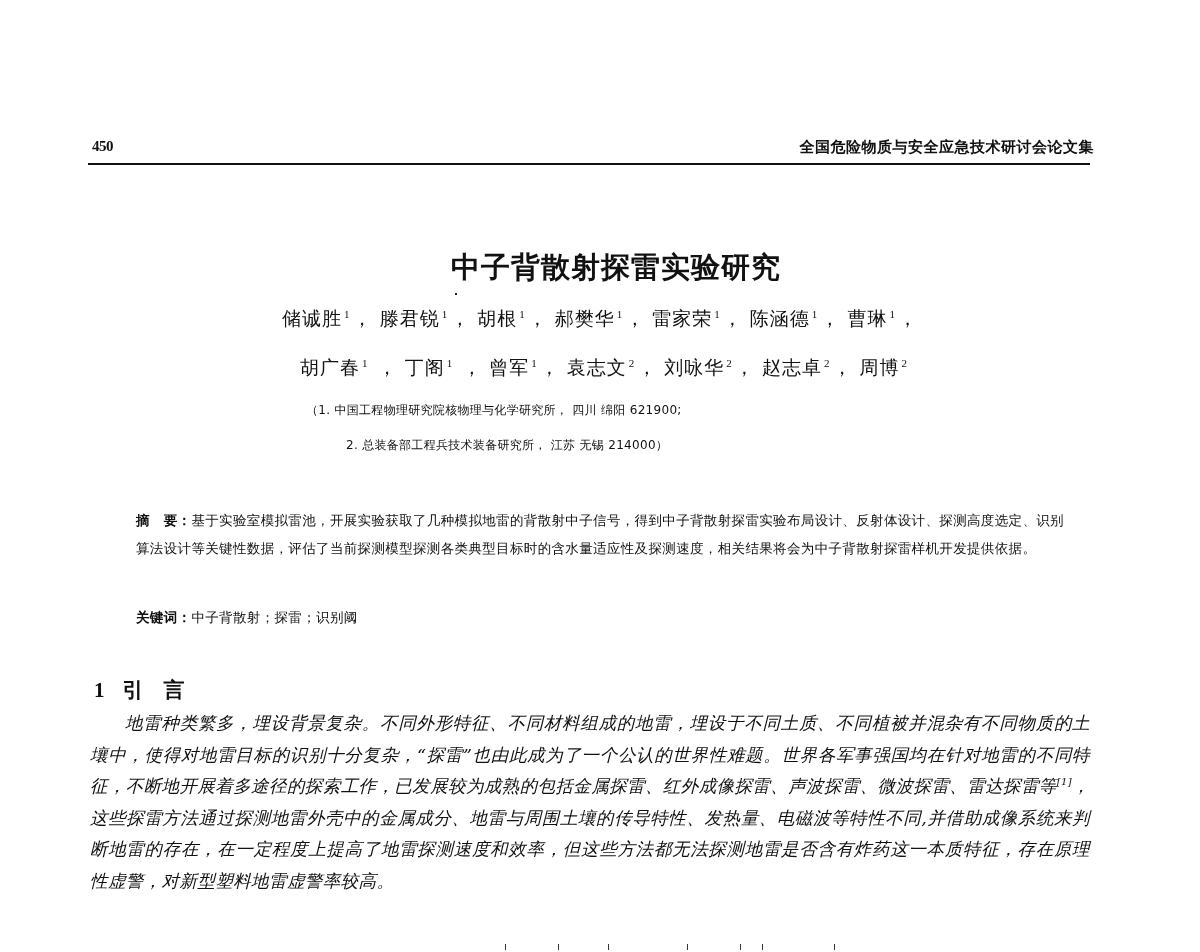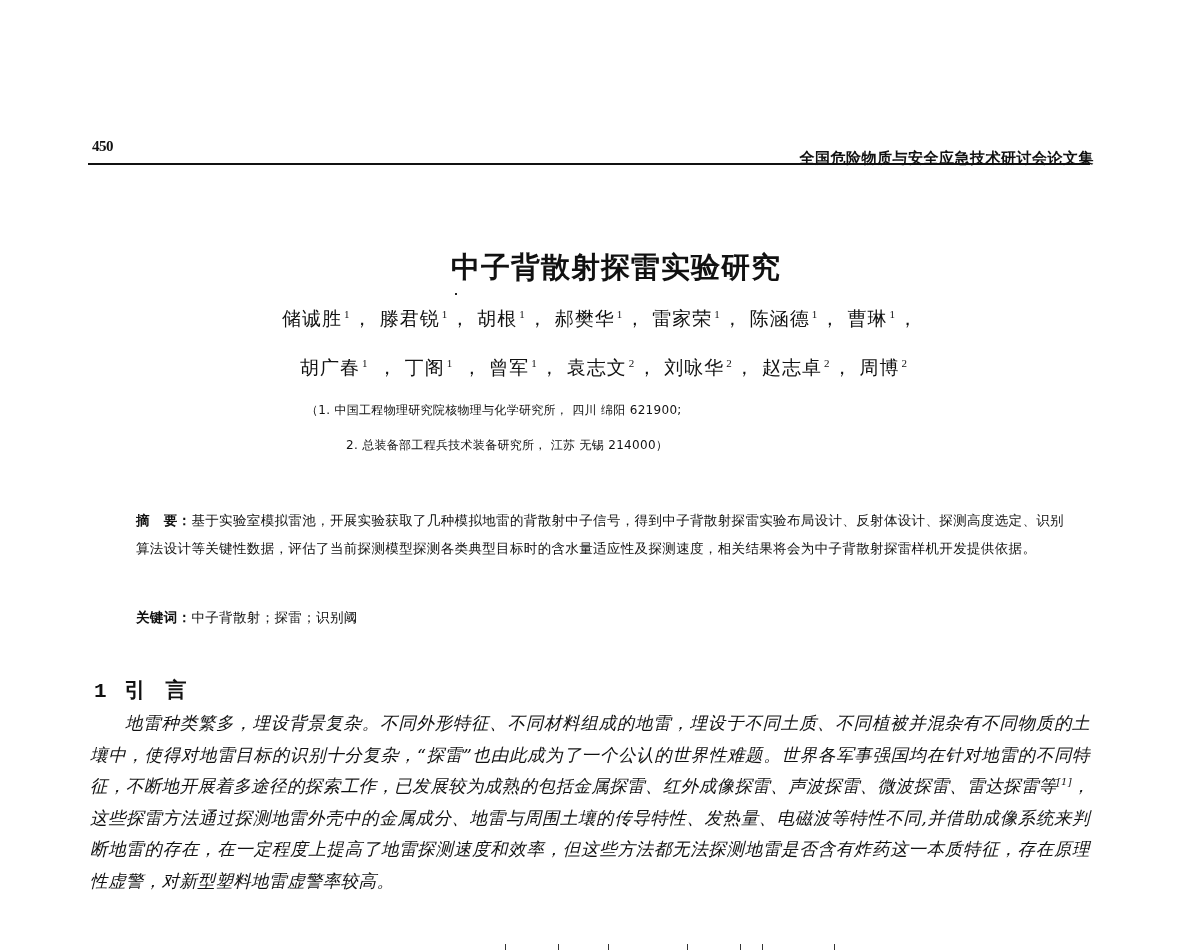--- a/index.html
+++ b/index.html
@@ -32,21 +32,20 @@
     letter-spacing: -0.5px;
   }
   .journal-title {
     position: absolute;
     right: 0;
     top: 0;
     font-family: "DejaVu Serif", serif;
     font-weight: bold;
     font-size: 15px;
     letter-spacing: 0.5px;
-    margin-top: 11px;
   }
   .header-rule {
     position: absolute;
     left: 88px;
     top: 163px;
     width: 1002px;
     height: 0;
     border-top: 2px solid #111;
   }
   .paper-title {
@@ -113,21 +112,21 @@
     top: 609px;
     font-family: "DejaVu Sans", sans-serif;
     font-size: 13.5px;
     letter-spacing: 0.35px;
   }
   .keywords .label { font-weight: bold; }
   .section-heading {
     position: absolute;
     left: 94px;
     top: 676px;
-    font-family: Liberation Mono, monospace;
+    font-family: Liberation Serif, serif;
     font-weight: bold;
     font-size: 21px;
     text-align: center;
   }
   .section-heading .num { margin-right: 18px; }
   .section-heading .ch { display: inline-block; margin-right: 20px; }
   .body-text {
     position: absolute;
     left: 90px;
     top: 708px;

